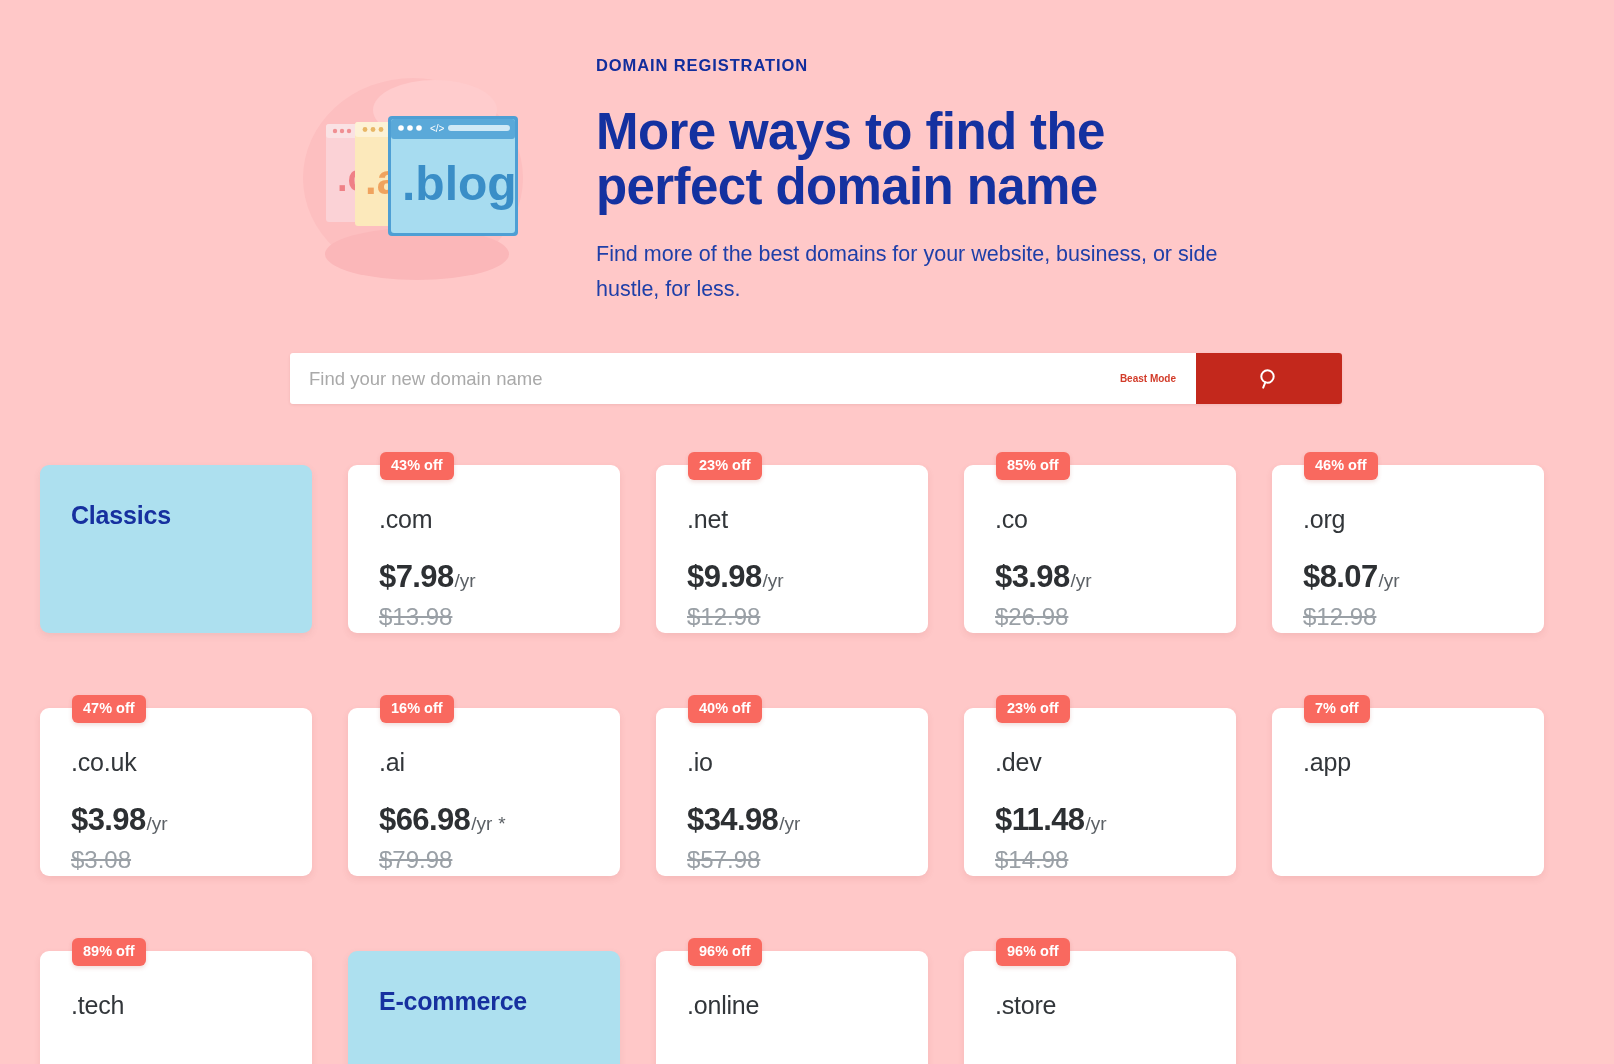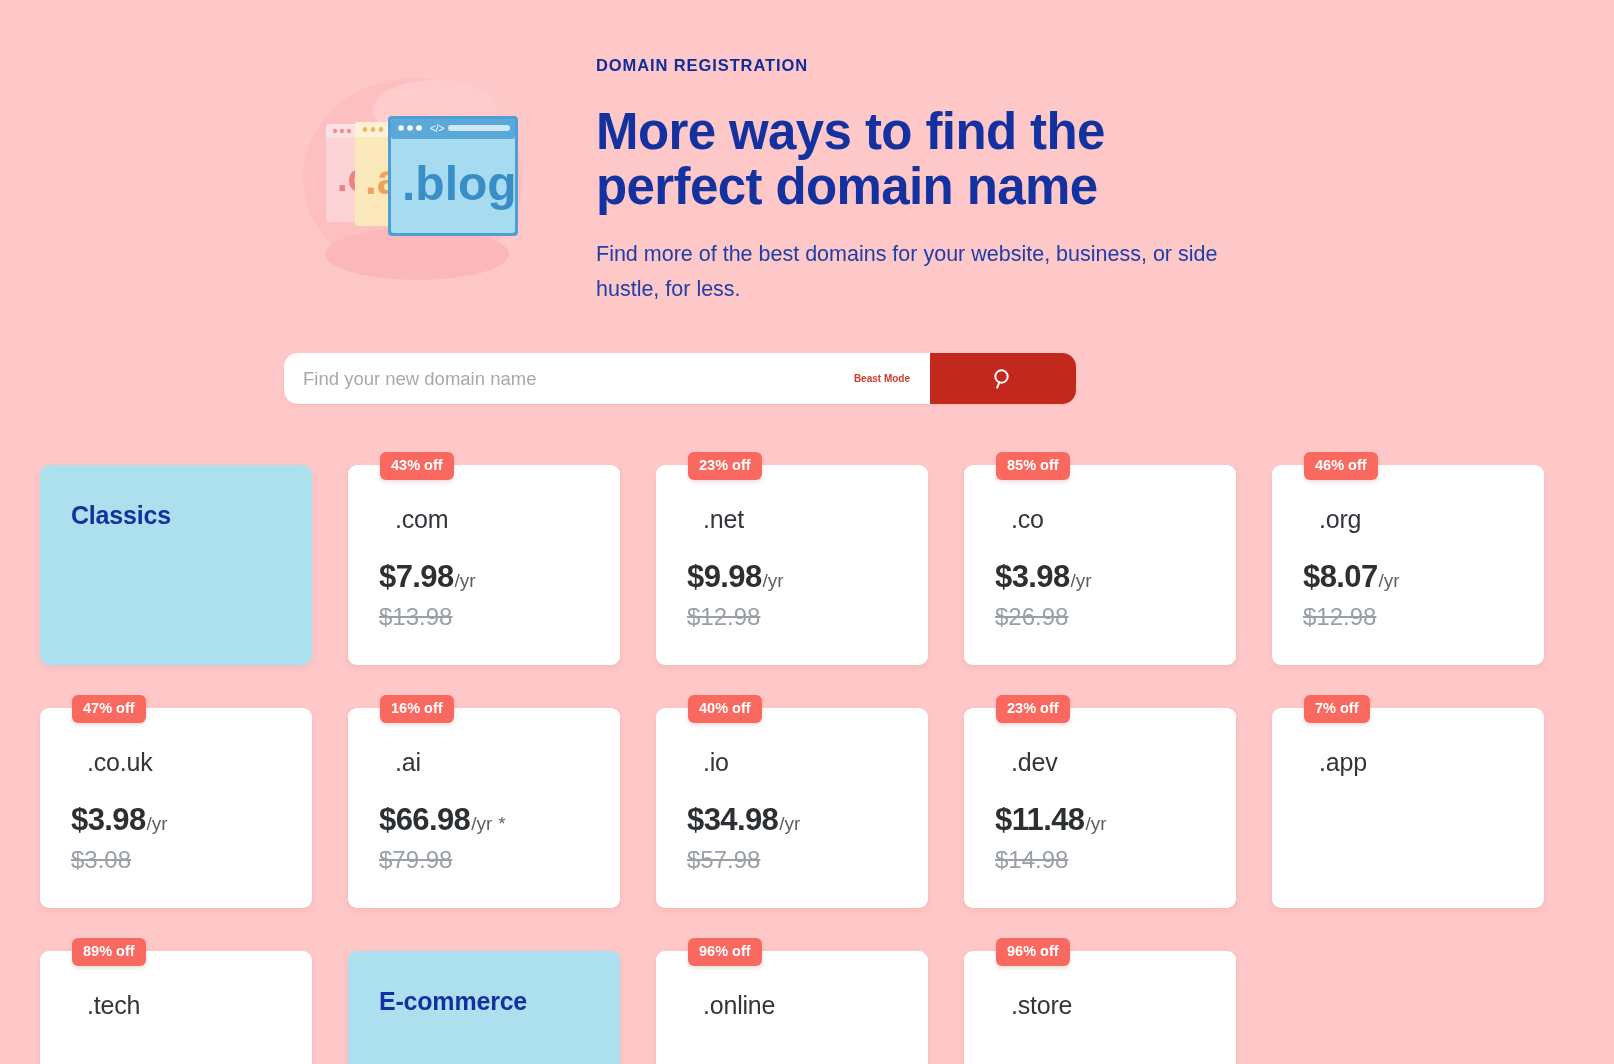--- a/index.html
+++ b/index.html
@@ -73,26 +73,26 @@
     font-size: 21.5px;
     color: #1f3fa8;
     line-height: 1.62;
     max-width: 655px;
     font-weight: 400;
   }
 
   
   .search-row {
     position: absolute;
-    left: 284px;
+    left: 290px;
     top: 353px;
-    width: 792px;
+    width: 1052px;
     height: 51px;
     display: flex;
-    border-radius: 14px;
+    border-radius: 3px;
     overflow: hidden;
     box-shadow: 0 1px 3px rgba(120, 40, 40, 0.10);
   }
 
   .search-field {
     flex: 1 1 auto;
     background: #ffffff;
     display: flex;
     align-items: center;
     padding: 0 0 0 19px;
@@ -148,21 +148,21 @@
     row-gap: 30px;
   }
 
   .cell { position: relative; }
 
   .card {
     position: absolute;
     left: 0;
     top: 13px;
     width: 272px;
-    height: 200px;
+    height: 168px;
     background: #ffffff;
     border-radius: 9px;
     box-shadow: 0 3px 7px rgba(160, 60, 60, 0.11);
     text-align: center;
   }
 
   .card.category {
     background: #ade0ef;
     box-shadow: 0 3px 7px rgba(120, 90, 90, 0.10);
   }
@@ -189,21 +189,21 @@
     padding: 6px 11px 7px 11px;
     border-radius: 6px;
     line-height: 1;
     white-space: nowrap;
     box-shadow: 0 2px 4px rgba(170, 60, 50, 0.18);
     z-index: 3;
   }
 
   .tld {
     position: absolute;
-    left: 47px;
+    left: 31px;
     top: 40px;
     font-size: 25px;
     color: #32363a;
     letter-spacing: -0.2px;
     white-space: nowrap;
   }
 
   .price-line {
     position: absolute;
     left: 31px;

